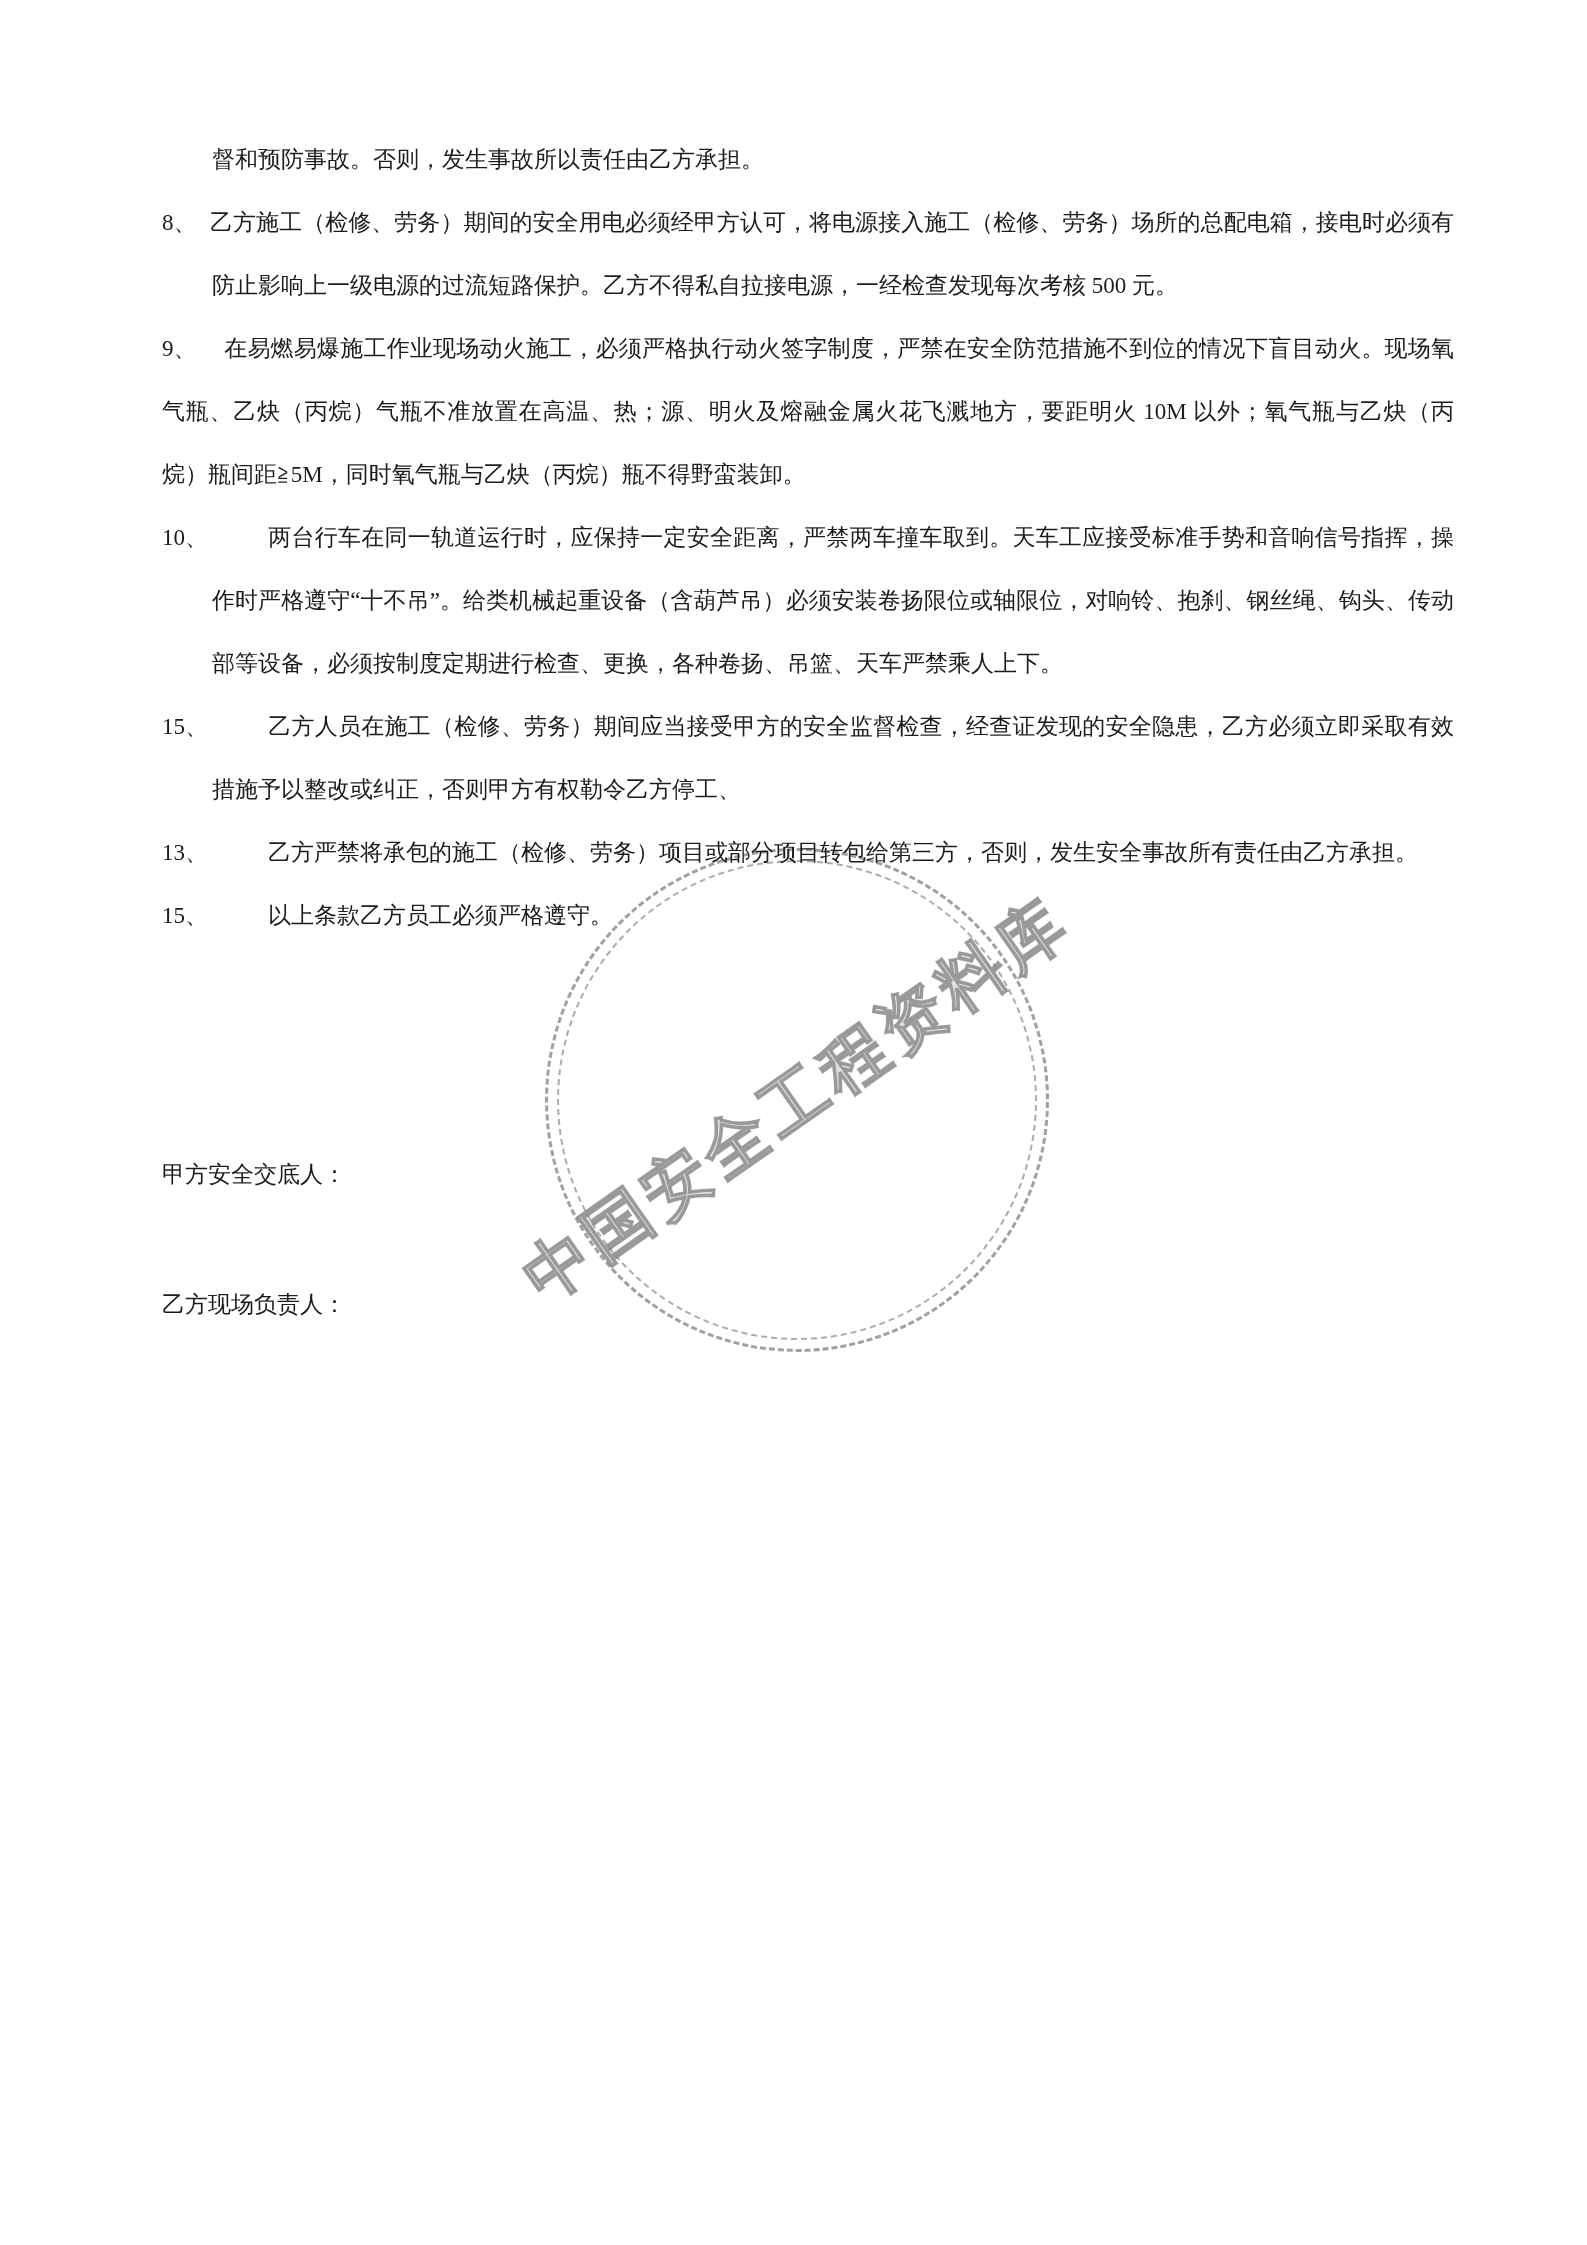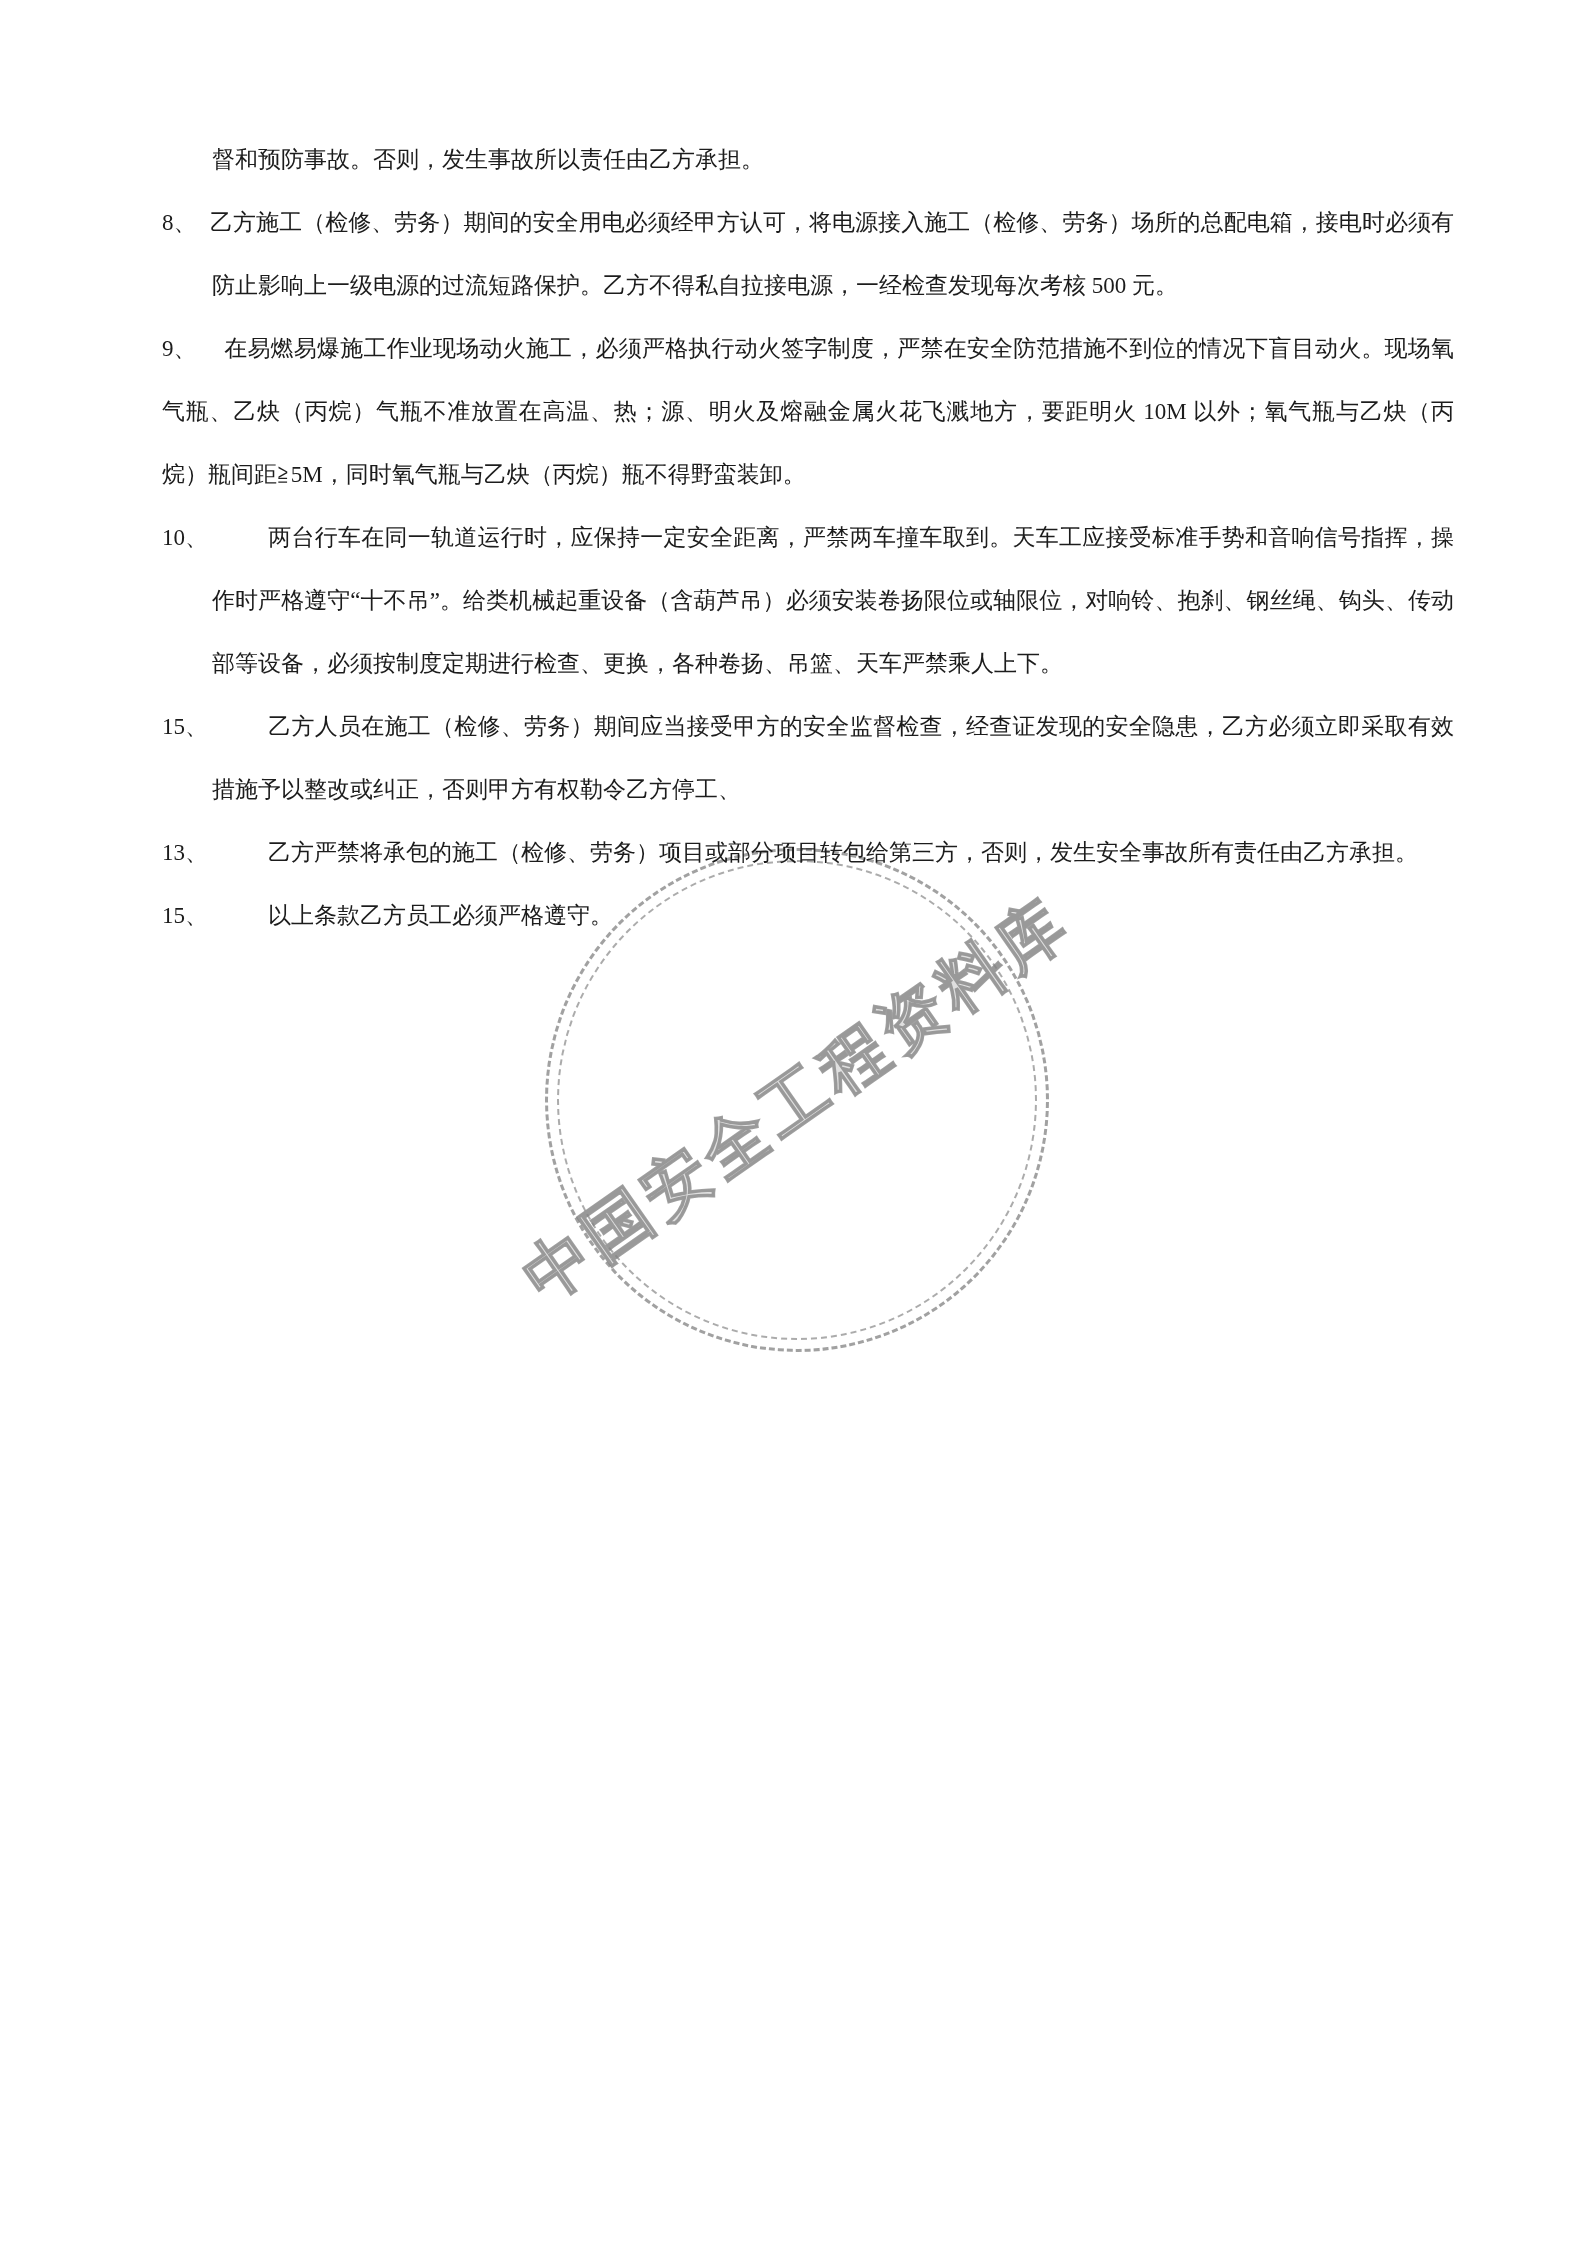--- a/index.html
+++ b/index.html
@@ -93,16 +93,20 @@
     <p class="item w2"><span class="num">10、</span><span>两台行车在同一轨道运行时，应保持一定安全距离，严禁两车撞车取到。天车工应接受标准手势和音响信号指挥，操作时严格遵守“十不吊”。给类机械起重设备（含葫芦吊）必须安装卷扬限位或轴限位，对响铃、抱刹、钢丝绳、钩头、传动部等设备，必须按制度定期进行检查、更换，各种卷扬、吊篮、天车严禁乘人上下。</span></p>
 
     <p class="item w2"><span class="num">15、</span><span>乙方人员在施工（检修、劳务）期间应当接受甲方的安全监督检查，经查证发现的安全隐患，乙方必须立即采取有效措施予以整改或纠正，否则甲方有权勒令乙方停工、</span></p>
 
 
     <p class="item w2"><span class="num">13、</span><span>乙方严禁将承包的施工（检修、劳务）项目或部分项目转包给第三方，否则，发生安全事故所有责任由乙方承担。</span></p>
 
 
     <p class="item w2"><span class="num">15、</span><span>以上条款乙方员工必须严格遵守。</span></p>
 
+    <div class="sig-block">
+      <p class="sig-line">甲方安全交底人：</p>
+      <p class="sig-line">乙方现场负责人：</p>
+    </div>
 
   </div>
 
 </div>
 
 </body></html>

